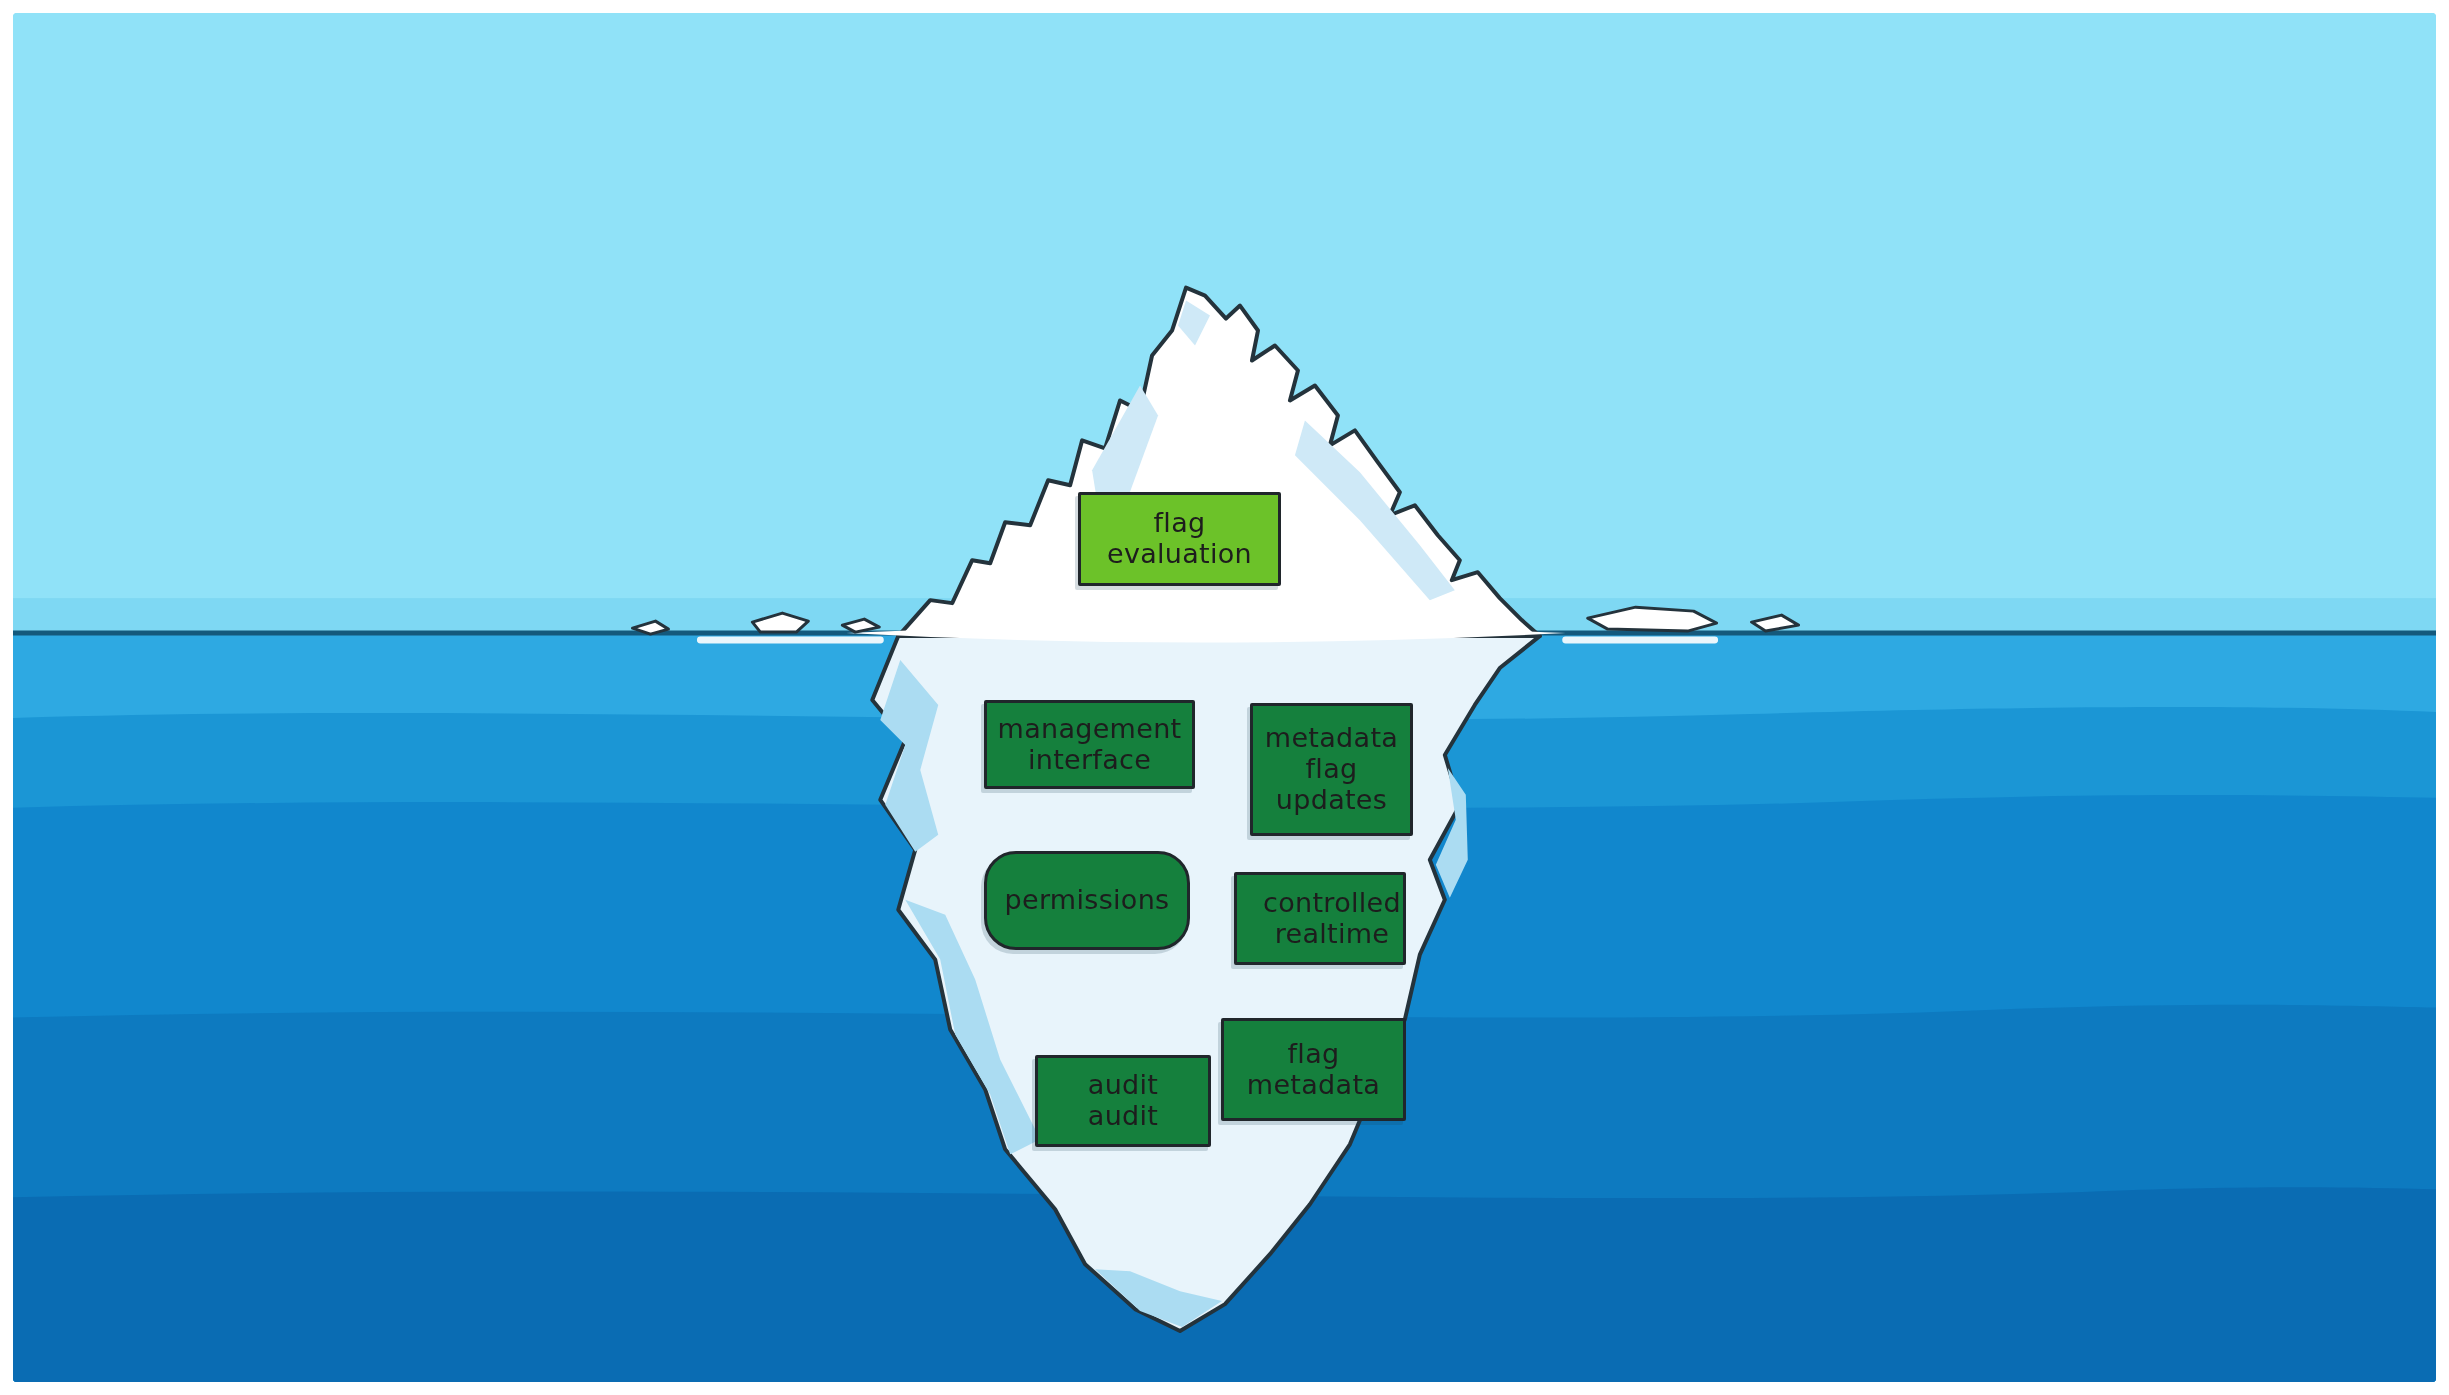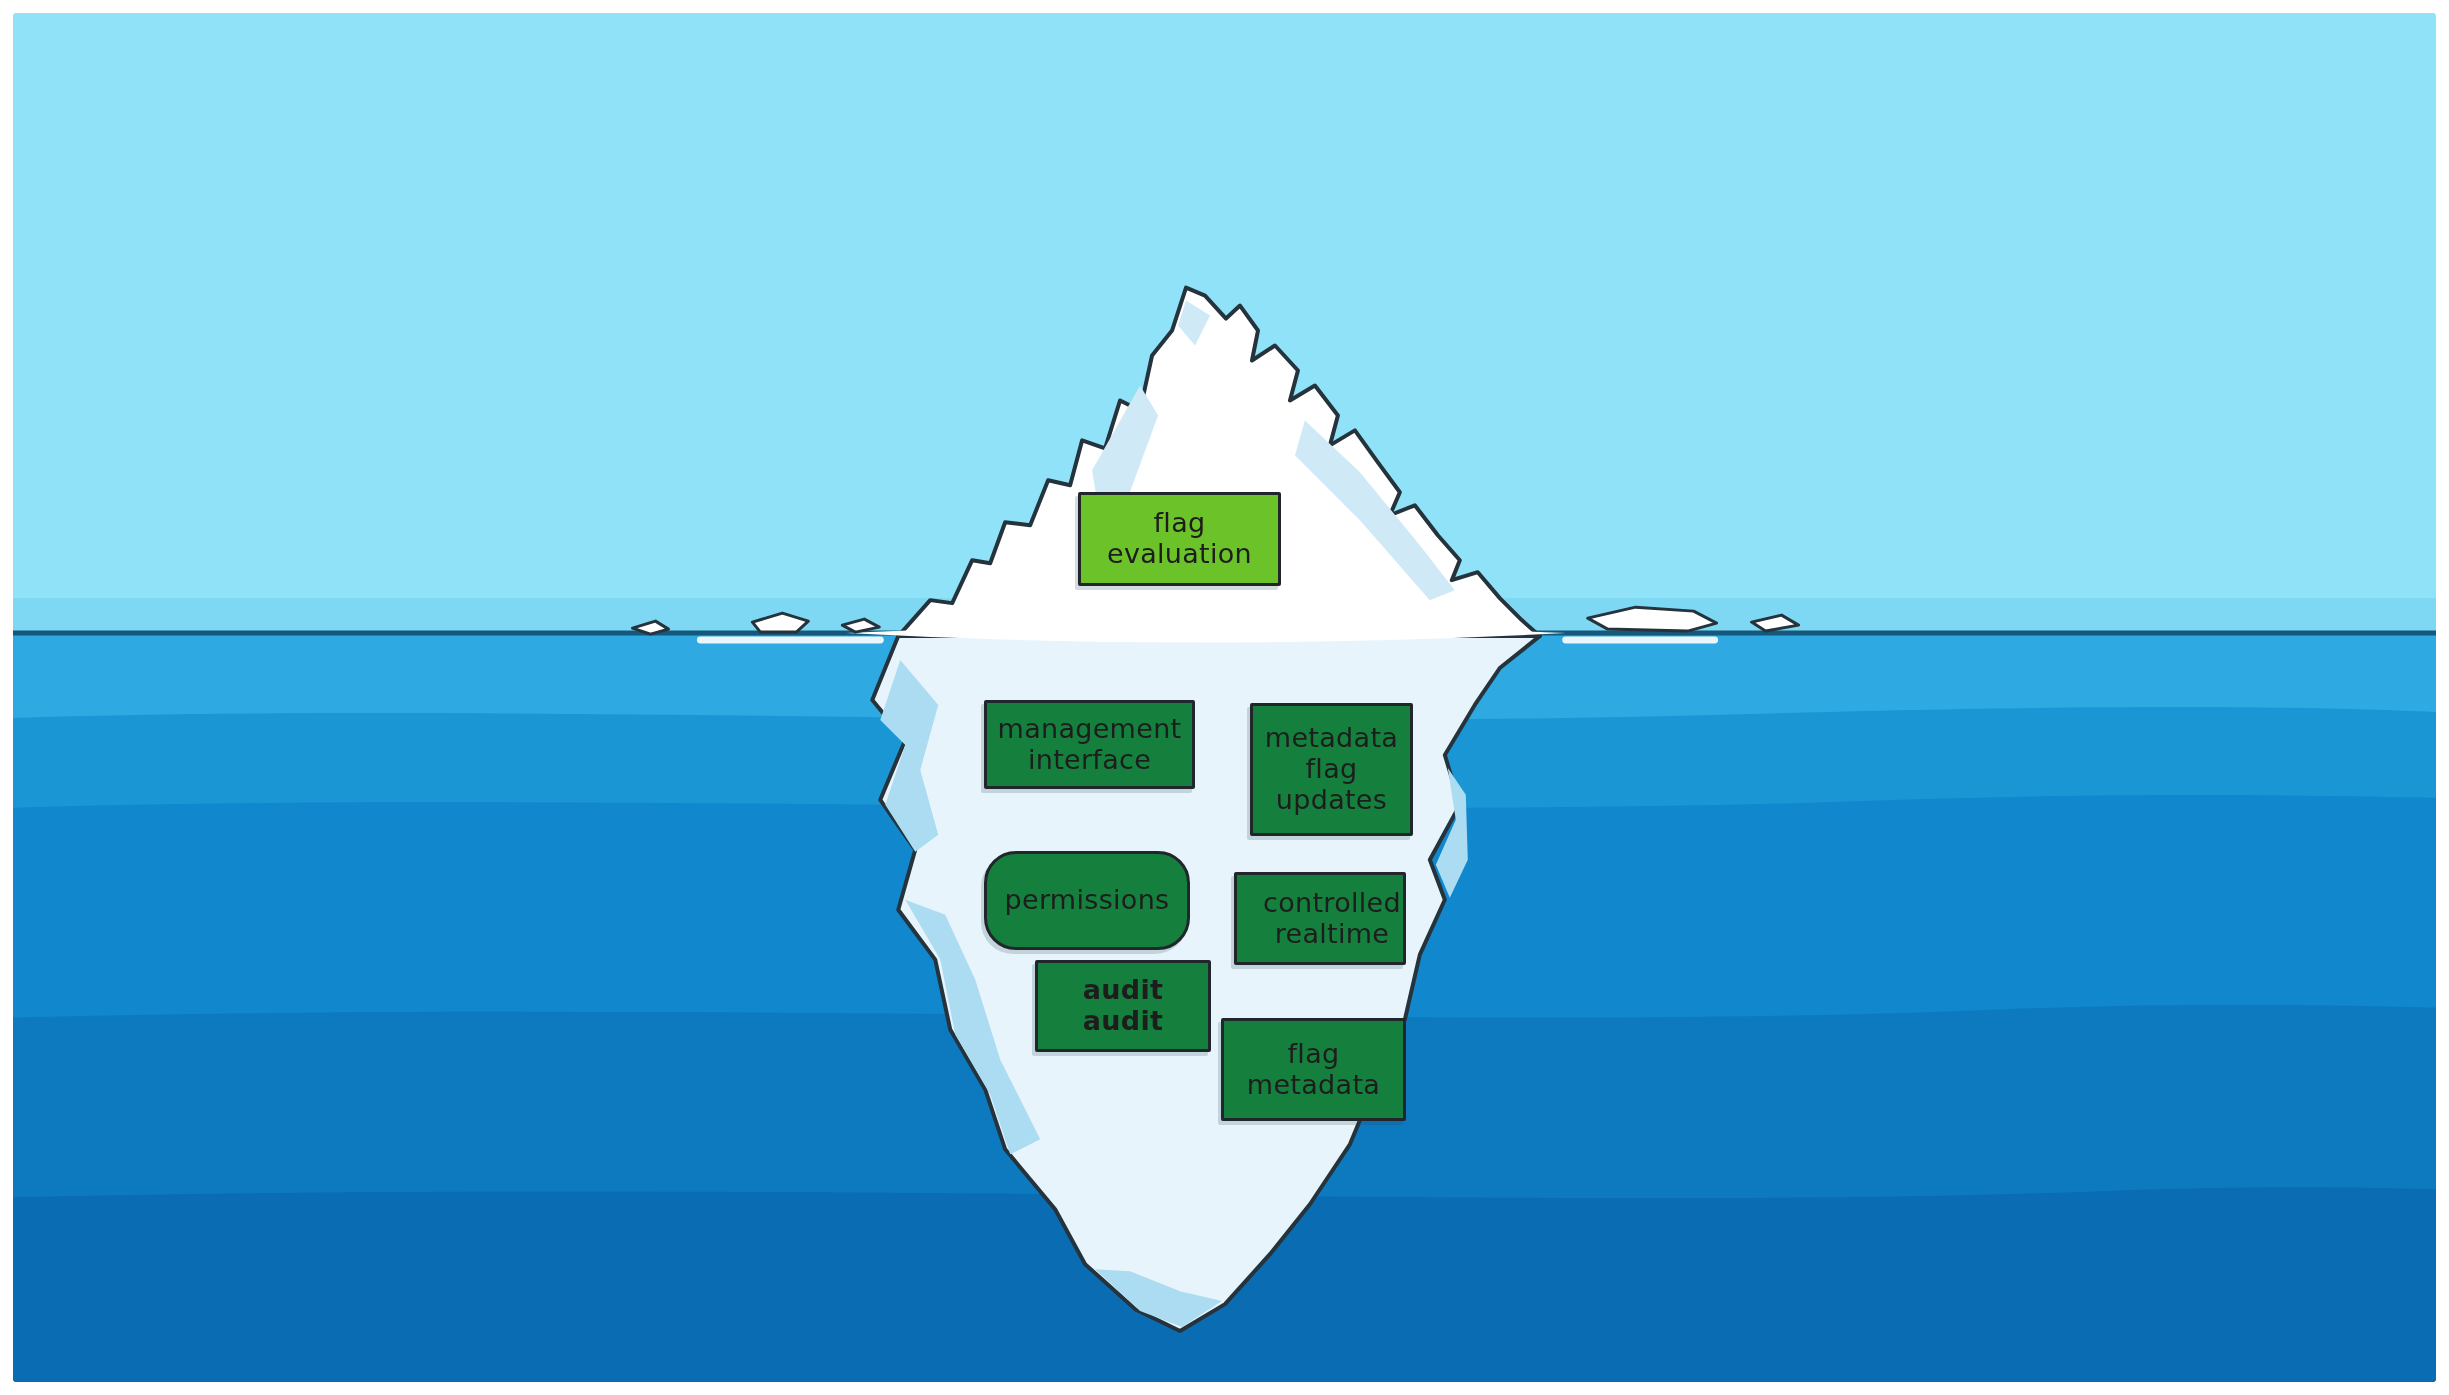--- a/index.html
+++ b/index.html
@@ -105,21 +105,21 @@
 
     <div class="label orange" style="left:984px;top:851px;width:206px;height:99px;border-radius:32px;">
       <span>permissions</span>
     </div>
 
     <div class="label orange" style="left:1234px;top:872px;width:172px;height:93px;padding-left:32px;">
       <span>controlled</span>
       <span>realtime</span>
     </div>
 
-    <div class="label orange" style="left:1035px;top:960px;width:176px;height:92px;font-weight:bold;">
+    <div class="label orange" style="left:1035px;top:1055px;width:176px;height:92px;">
       <span>audit</span>
       <span>audit</span>
     </div>
 
     <div class="label orange" style="left:1221px;top:1018px;width:185px;height:103px;">
       <span>flag</span>
       <span>metadata</span>
     </div>
 
   </div>

